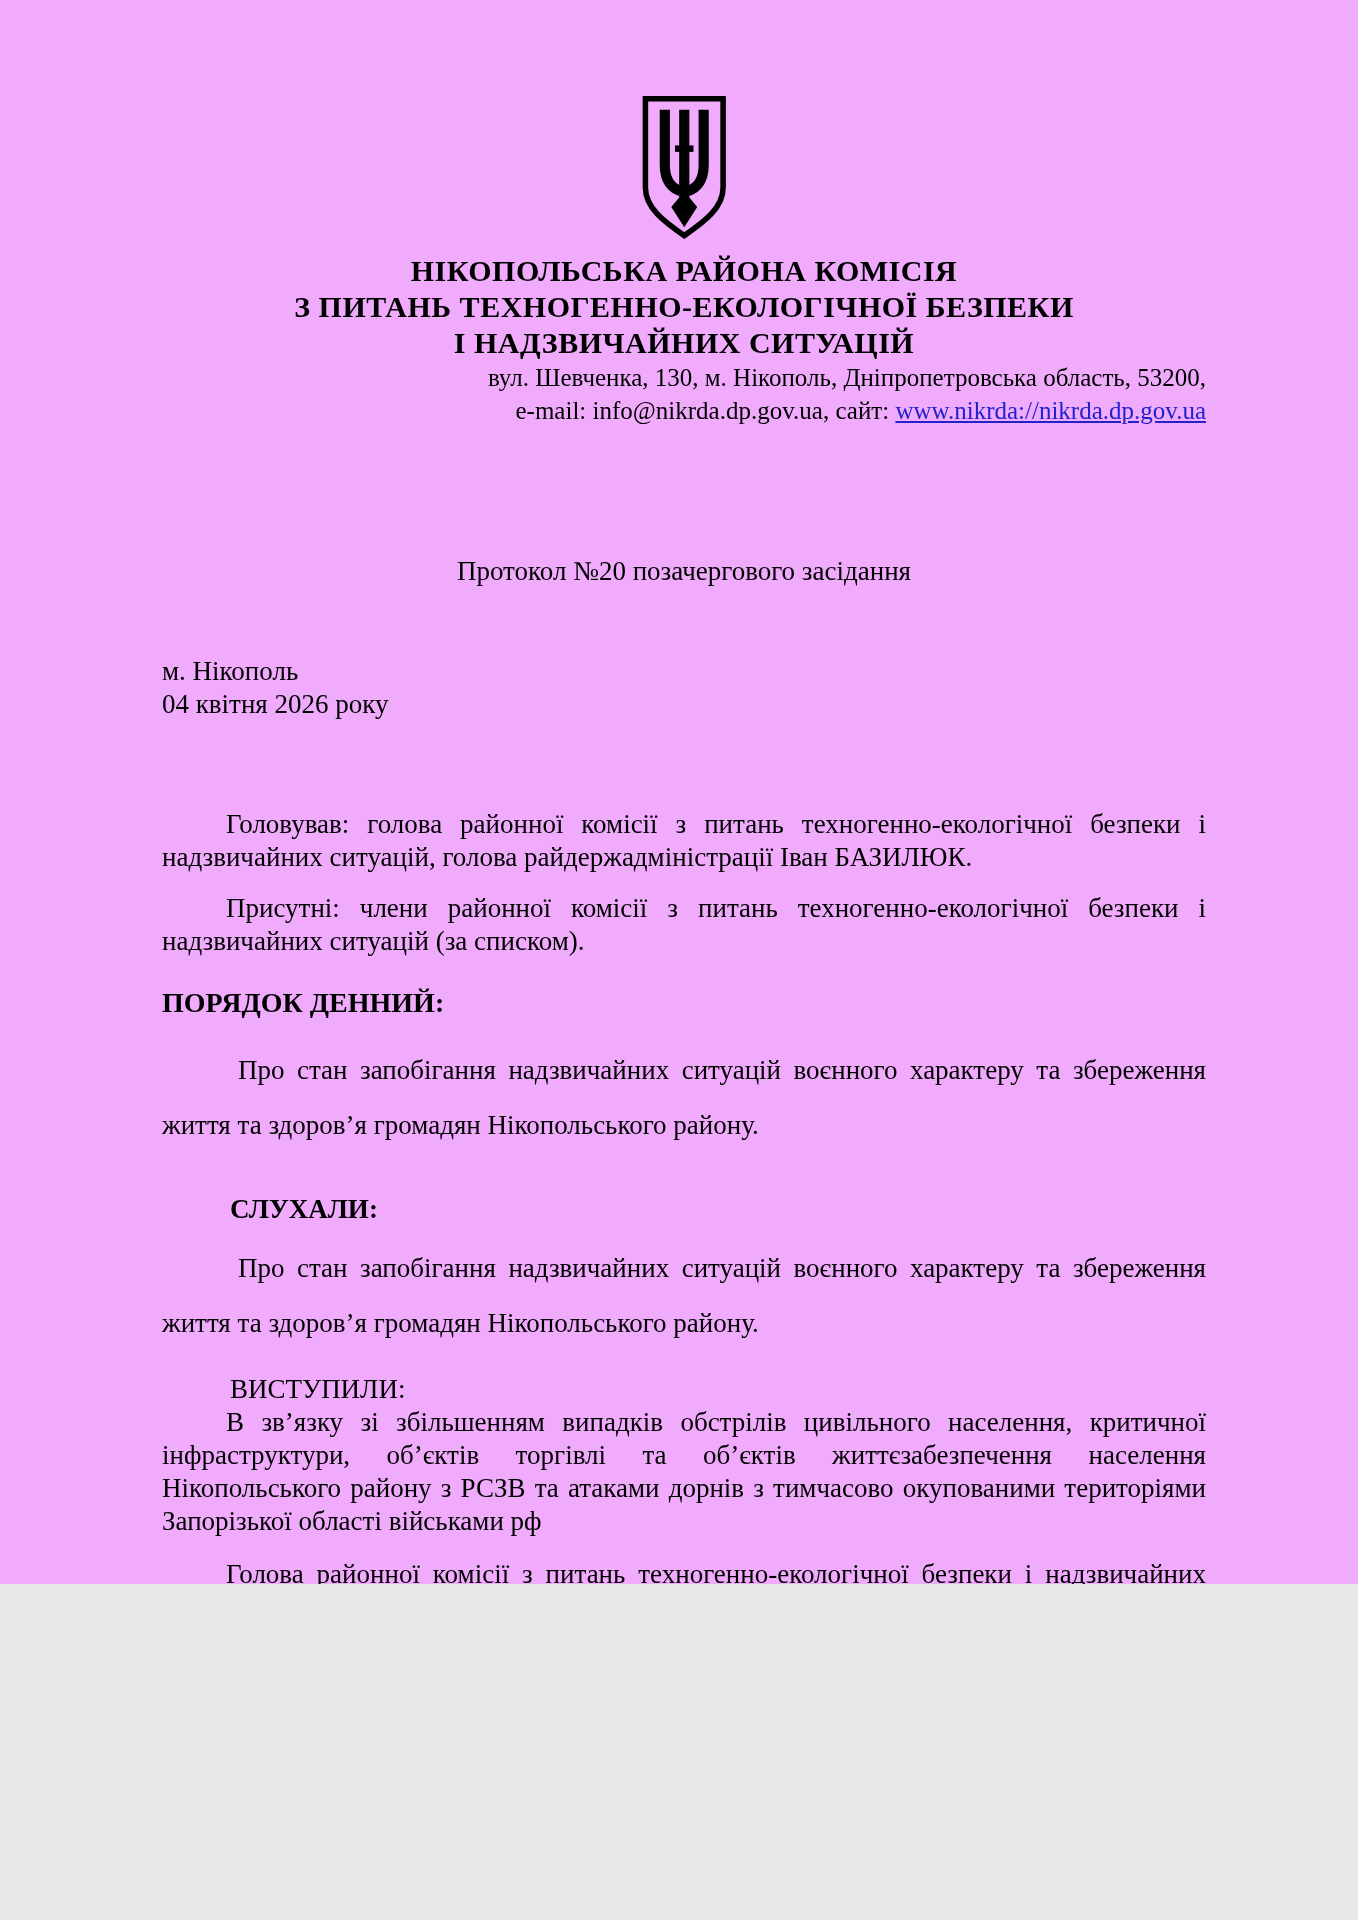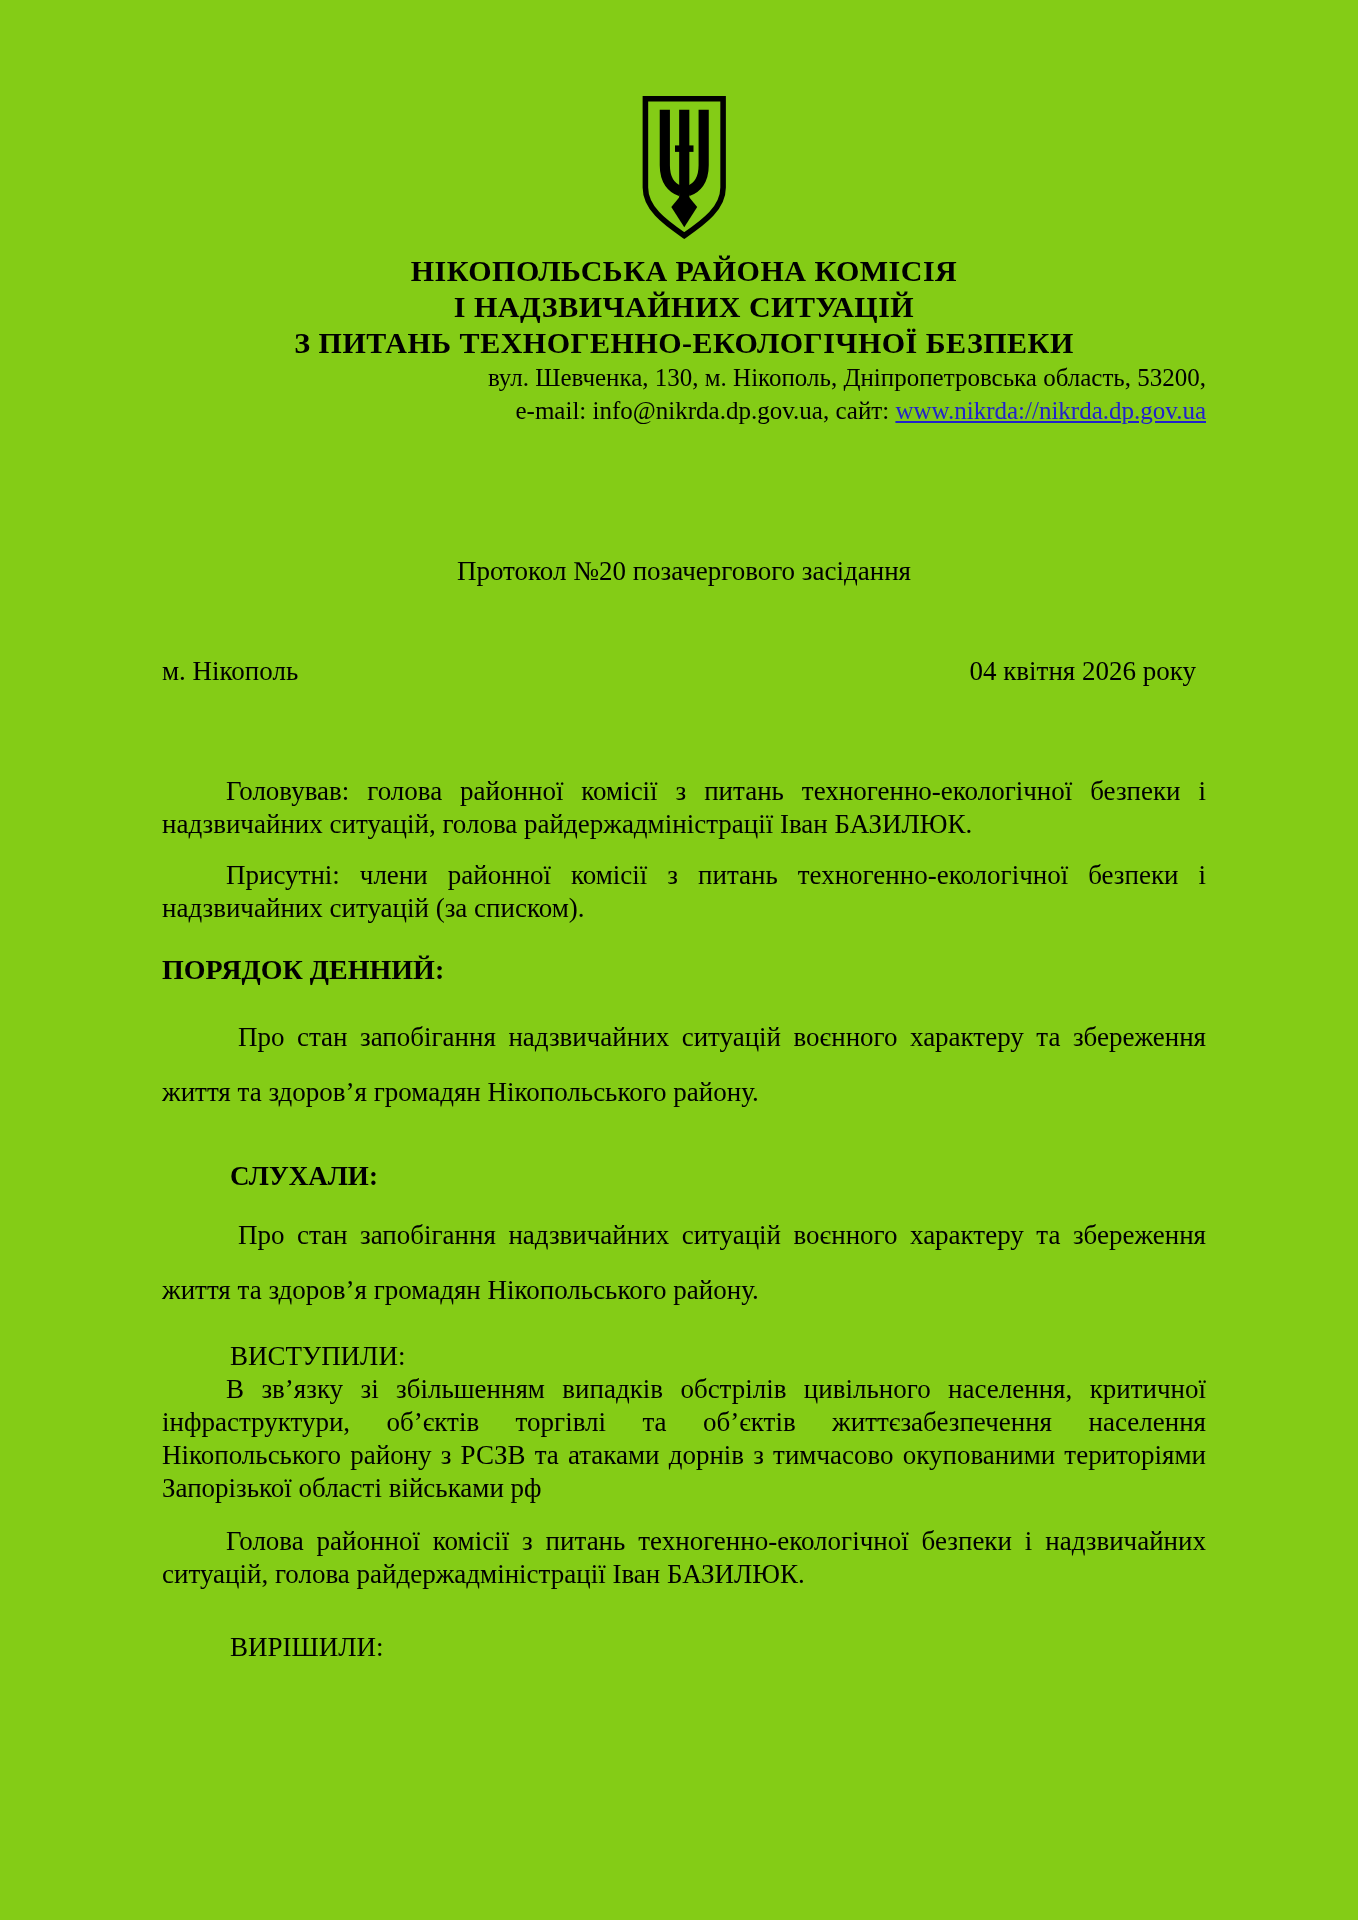--- a/index.html
+++ b/index.html
@@ -1,22 +1,22 @@
 <!DOCTYPE html>
 <html lang="uk"><head>
 <meta charset="utf-8">
 <style>
   * { margin: 0; padding: 0; box-sizing: border-box; }
   html, body { background: #e8e8e8; }
   .page {
     position: relative;
     width: 1358px;
-    height: 1920px;
+    height: 1584px;
     margin: 0 auto;
-    background: #84cc16;
+    background: #f0abfc;
     color: #000000;
     font-family: "Liberation Serif", "DejaVu Serif", serif;
     overflow: hidden;
   }
   .content {
     padding: 95px 152px 0 162px; 
   }
   
   .emblem-wrap {
     text-align: center;
@@ -47,20 +47,21 @@
     text-align: center;
     font-size: 27px;
     line-height: 33px;
   }
   .place-date {
     margin-top: 67px;
     display: flex;
     justify-content: space-between;
     font-size: 27px;
     line-height: 33px;
+    flex-direction: column;
   }
   .place-date .date { padding-right: 10px; }
   p.body-para {
     font-size: 27px;
     line-height: 33px;
     text-align: justify;
     text-indent: 64px;
   }
   .para-chaired  { margin-top: 87px; }
   .para-present  { margin-top: 18px; }
@@ -101,22 +102,22 @@
         <path d="M50 16 V116" stroke-width="11"></path>
         <path d="M29 16 V76 C29 93 37 101 46 104" stroke-width="11"></path>
         <path d="M71 16 V76 C71 93 63 101 54 104" stroke-width="11"></path>
         <path d="M50 104 L36 121 L50 143 L64 121 Z" fill="#000000" stroke="none"></path>
         <path d="M40 58 H60" stroke-width="7"></path>
       </svg>
     </div>
 
     <div class="org-title">
       <div>НІКОПОЛЬСЬКА РАЙОНА КОМІСІЯ</div>
+      <div>З ПИТАНЬ ТЕХНОГЕННО-ЕКОЛОГІЧНОЇ БЕЗПЕКИ</div>
       <div>І НАДЗВИЧАЙНИХ СИТУАЦІЙ</div>
-      <div>З ПИТАНЬ ТЕХНОГЕННО-ЕКОЛОГІЧНОЇ БЕЗПЕКИ</div>
     </div>
 
     <div class="org-address">
       <div>вул. Шевченка, 130, м. Нікополь,  Дніпропетровська область, 53200,</div>
       <div><span>e-mail: info@nikrda.dp.gov.ua, сайт: </span><span class="link">www.nikrda://nikrda.dp.gov.ua</span></div>
     </div>
 
     <div class="doc-title">Протокол №20 позачергового засідання</div>
 
     <div class="place-date">

